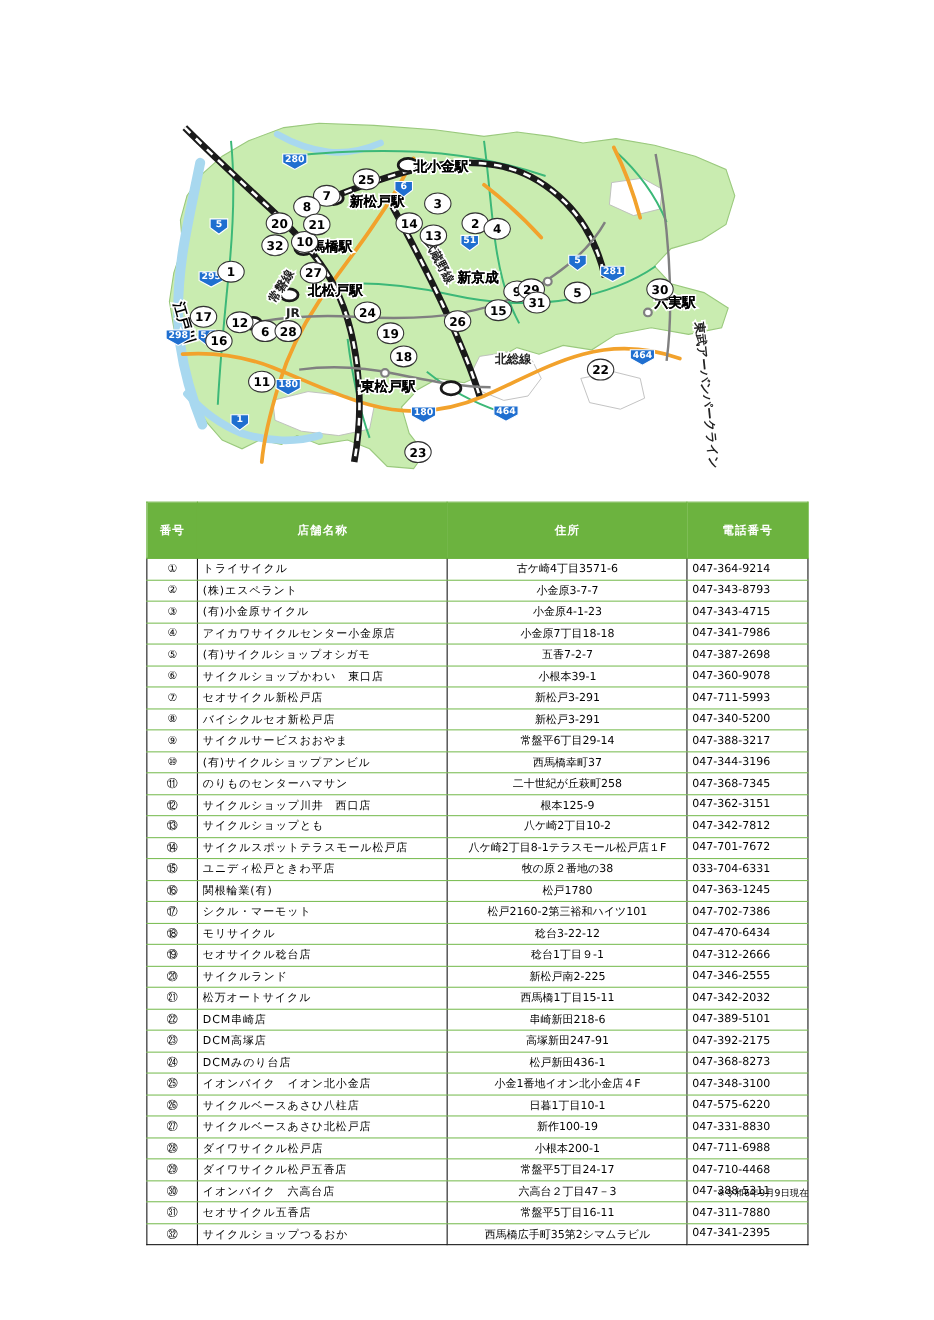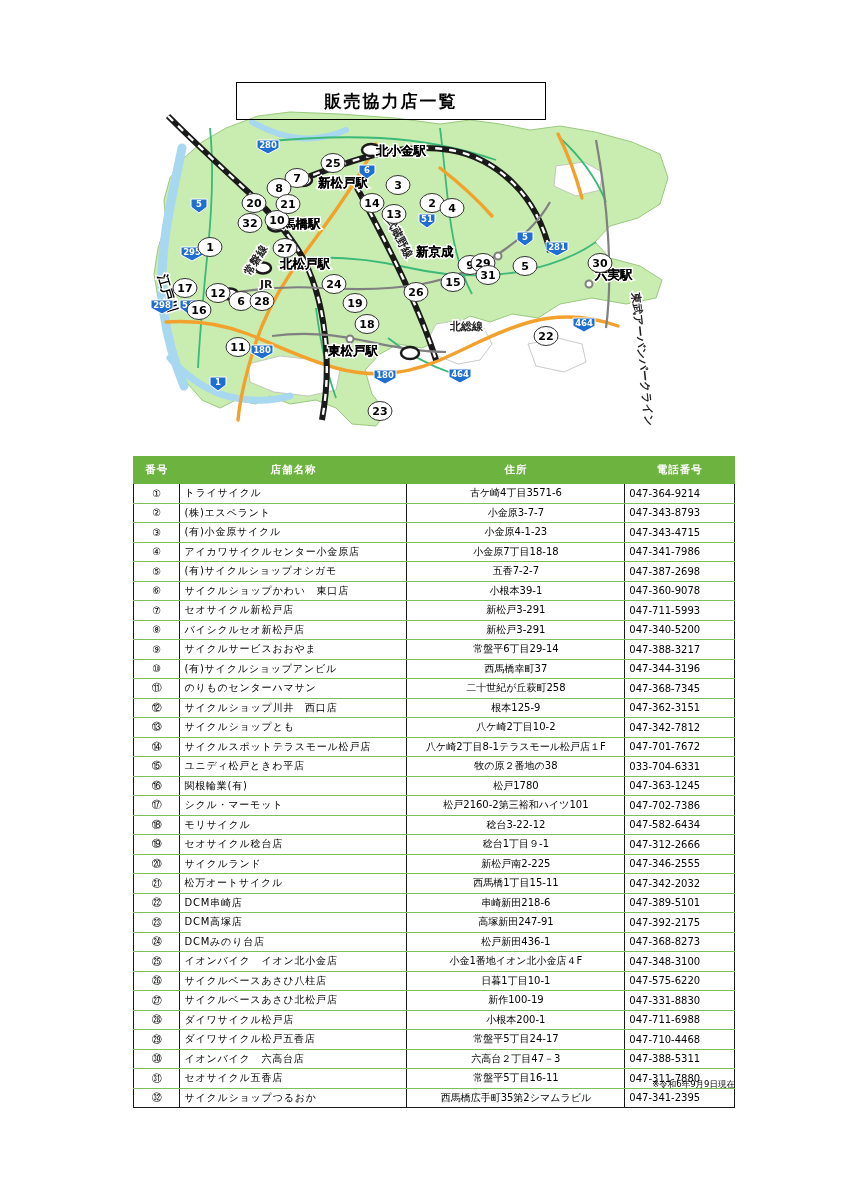--- a/index.html
+++ b/index.html
@@ -104,21 +104,21 @@
     font-family: "DejaVu Sans", "Liberation Sans", sans-serif;
     z-index: 20;
     background: #fff;
   }
   #store-table th {
     background: #6cb33f;
     color: #ffffff;
     font-size: 10.5px;
     font-weight: bold;
     height: 18px;
-    padding: 4px 2px;
+    padding: 16px 2px;
     border: 1px solid #6cb33f;
     letter-spacing: 1px;
   }
   #store-table td {
     font-size: 10px;
     height: 18.5px;
     padding: 0 4px;
     border-left: 1px solid #1a1a1a;
     border-right: 1px solid #1a1a1a;
     border-top: 1px solid #7fbf5a;
@@ -455,23 +455,20 @@
             <text x="348" y="167.5" class="mk">31</text>
           </g>
           <g>
             <ellipse cx="110" cy="115" rx="12" ry="9.5" class="mk-e"></ellipse>
             <text x="110" y="115.5" class="mk">32</text>
           </g>
         </g>
     </svg>
   </div>
 
-  <div id="title-box">
-    <span id="title-text">販売協力店一覧</span>
-  </div>
 
   <table id="store-table">
     <thead>
       <tr>
         <th>番号</th>
         <th>店舗名称</th>
         <th>住所</th>
         <th>電話番号</th>
       </tr>
     </thead>
@@ -575,21 +572,21 @@
         <tr>
           <td class="c-num">⑰</td>
           <td class="c-name">シクル・マーモット</td>
           <td class="c-addr">松戸2160-2第三裕和ハイツ101</td>
           <td class="c-tel">047-702-7386</td>
         </tr>
         <tr>
           <td class="c-num">⑱</td>
           <td class="c-name">モリサイクル</td>
           <td class="c-addr">稔台3-22-12</td>
-          <td class="c-tel">047-582-6434</td>
+          <td class="c-tel">047-470-6434</td>
         </tr>
         <tr>
           <td class="c-num">⑲</td>
           <td class="c-name">セオサイクル稔台店</td>
           <td class="c-addr">稔台1丁目９-1</td>
           <td class="c-tel">047-312-2666</td>
         </tr>
         <tr>
           <td class="c-num">⑳</td>
           <td class="c-name">サイクルランド</td>

